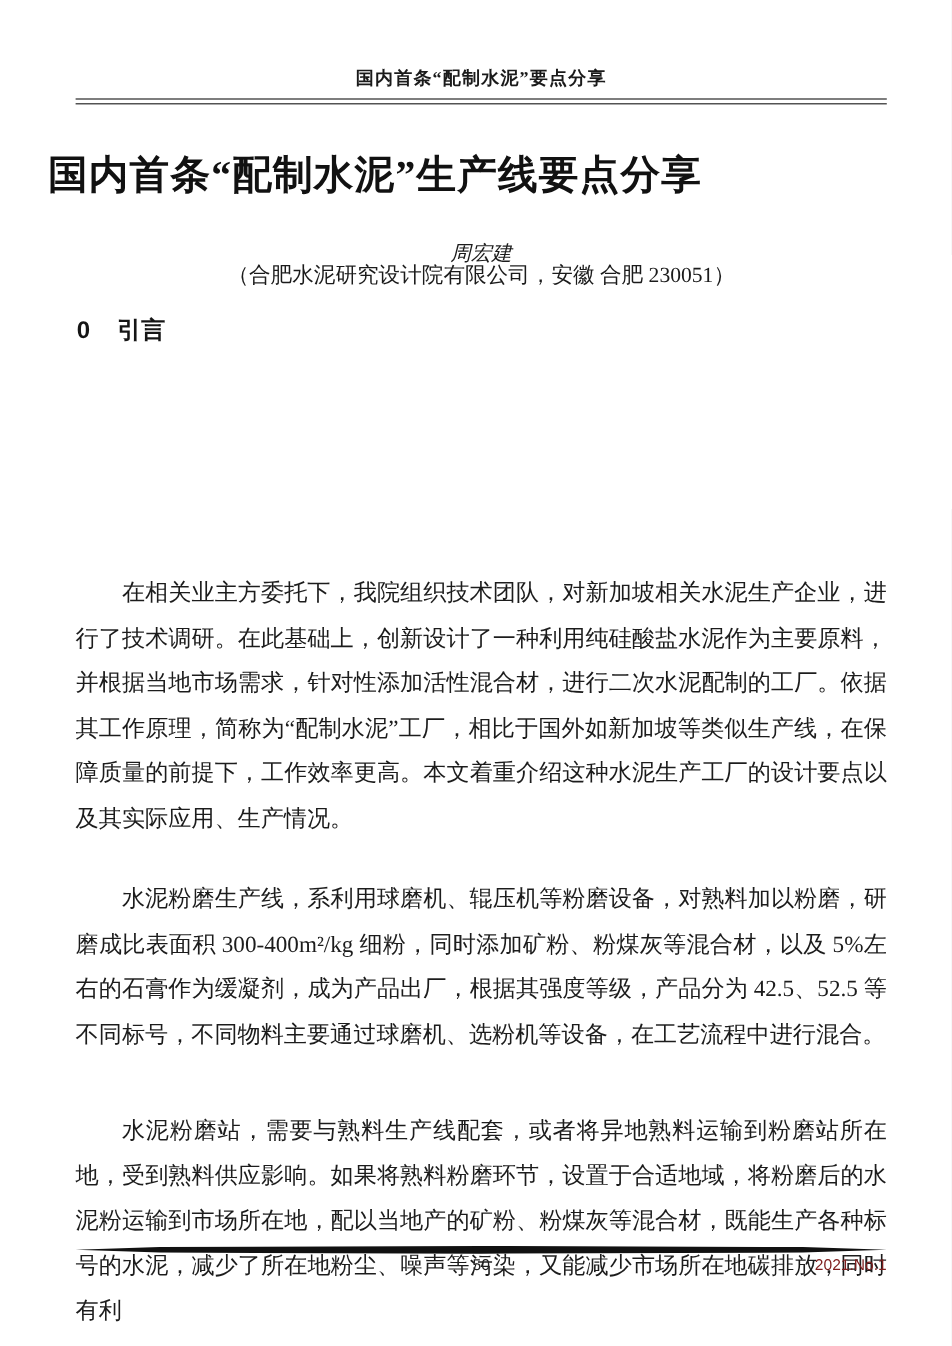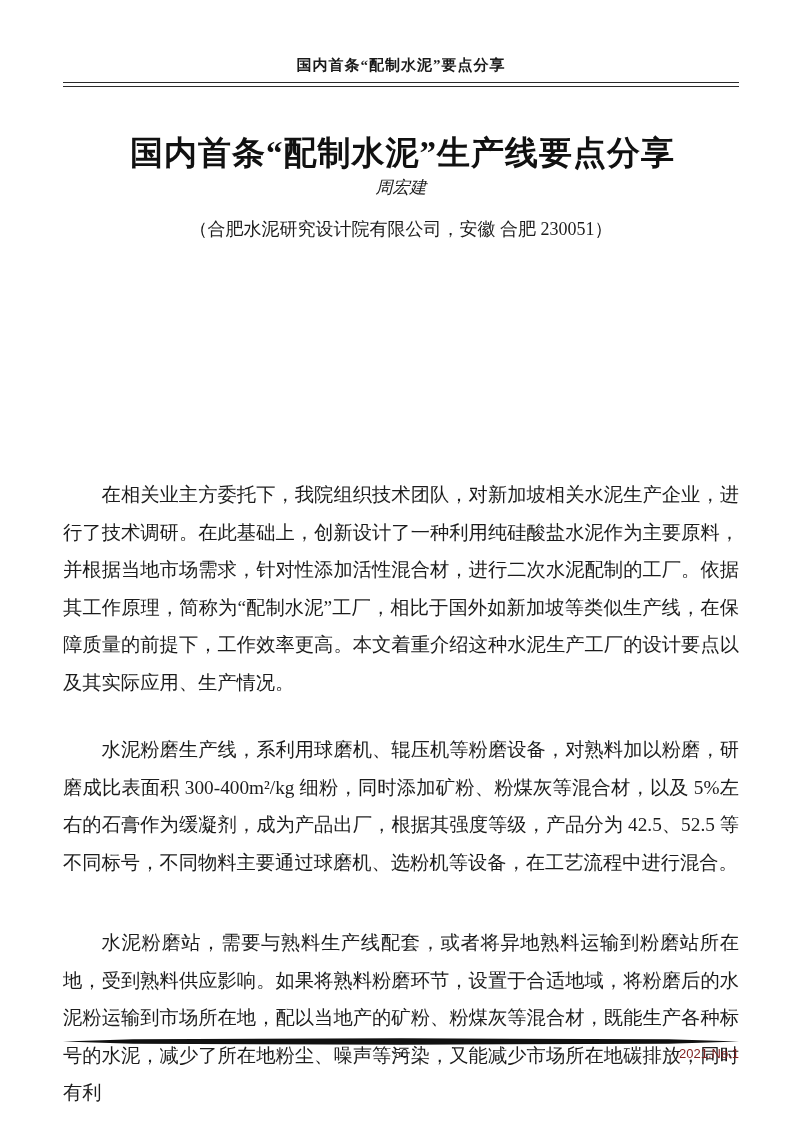--- a/index.html
+++ b/index.html
@@ -30,31 +30,31 @@
     top: 82px; left: 63px; width: 676px;
     height: 3px;
     border-top: 1.5px solid #2a2a2a;
     border-bottom: 1px solid #2a2a2a;
   }
 
   
   .title {
     position: absolute;
     top: 126px; left: 40px; width: 713px;
-    margin: 6px;
-    text-align: center;
+    margin: 0;
+    text-align: left;
     font-size: 33px;
     line-height: 42px;
     font-weight: bold;
     letter-spacing: 1px;
     color: #111;
   }
   .author {
     position: absolute;
-    top: 176px; left: 63px; width: 676px;
+    top: 200px; left: 63px; width: 676px;
     text-align: center;
     font-size: 17px;
     font-style: italic;
     color: #1b1b1b;
   }
   .affiliation {
     position: absolute;
     top: 217px; left: 63px; width: 676px;
     text-align: center;
     font-size: 18px;
@@ -123,20 +123,24 @@
   <div class="running-head">国内首条“配制水泥”要点分享</div>
 
   <div class="head-rule"></div>
 
   <h1 class="title">国内首条“配制水泥”生产线要点分享</h1>
 
   <div class="author">周宏建</div>
 
   <div class="affiliation">（合肥水泥研究设计院有限公司，安徽 合肥 230051）</div>
 
+  <h2 class="sec h0">
+    <span class="sec-num">0</span>
+    <span class="sec-title">引言</span>
+  </h2>
 
 
   <p class="bodyp p2">在相关业主方委托下，我院组织技术团队，对新加坡相关水泥生产企业，进行了技术调研。在此基础上，创新设计了一种利用纯硅酸盐水泥作为主要原料，并根据当地市场需求，针对性添加活性混合材，进行二次水泥配制的工厂。依据其工作原理，简称为“配制水泥”工厂，相比于国外如新加坡等类似生产线，在保障质量的前提下，工作效率更高。本文着重介绍这种水泥生产工厂的设计要点以及其实际应用、生产情况。</p>
 
 
   <p class="bodyp p3">水泥粉磨生产线，系利用球磨机、辊压机等粉磨设备，对熟料加以粉磨，研磨成比表面积 300-400m²/kg 细粉，同时添加矿粉、粉煤灰等混合材，以及 5%左右的石膏作为缓凝剂，成为产品出厂，根据其强度等级，产品分为 42.5、52.5 等不同标号，不同物料主要通过球磨机、选粉机等设备，在工艺流程中进行混合。</p>
 
   <p class="bodyp p4">水泥粉磨站，需要与熟料生产线配套，或者将异地熟料运输到粉磨站所在地，受到熟料供应影响。如果将熟料粉磨环节，设置于合适地域，将粉磨后的水泥粉运输到市场所在地，配以当地产的矿粉、粉煤灰等混合材，既能生产各种标号的水泥，减少了所在地粉尘、噪声等污染，又能减少市场所在地碳排放，同时有利</p>
 
   <div class="footer-bar">

